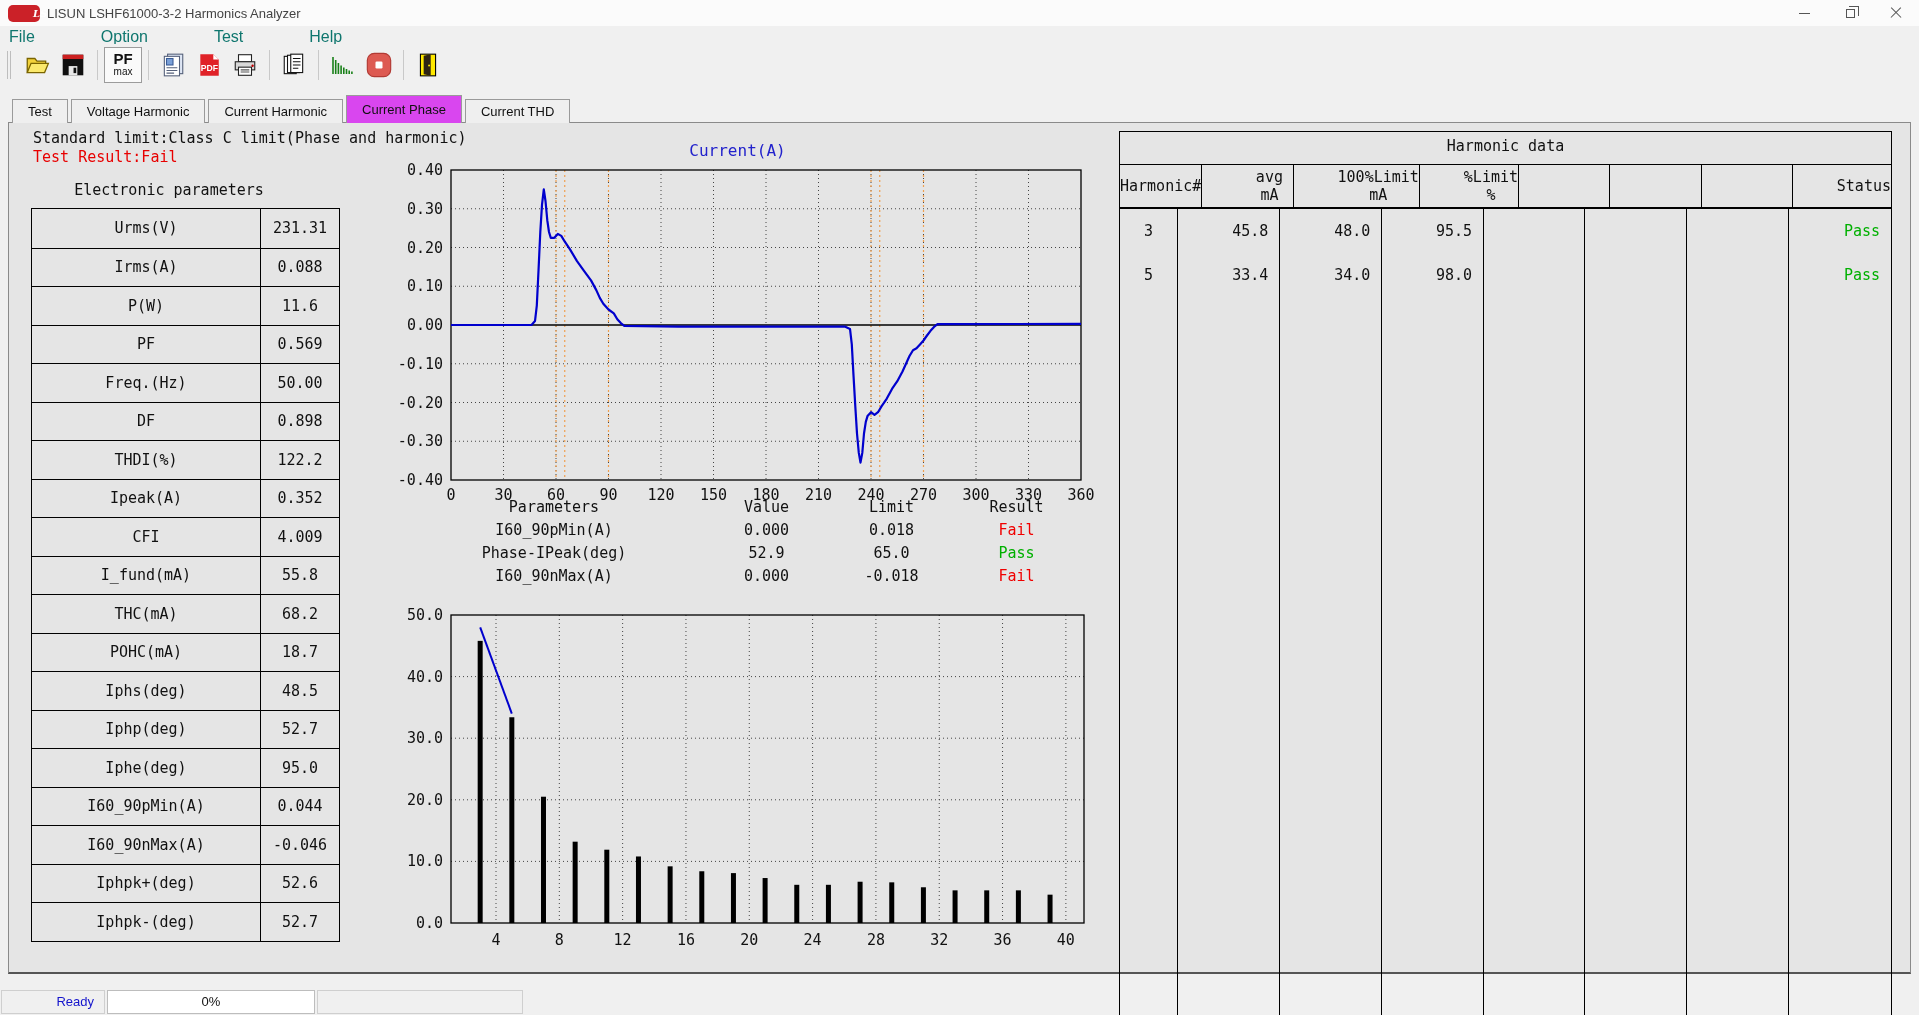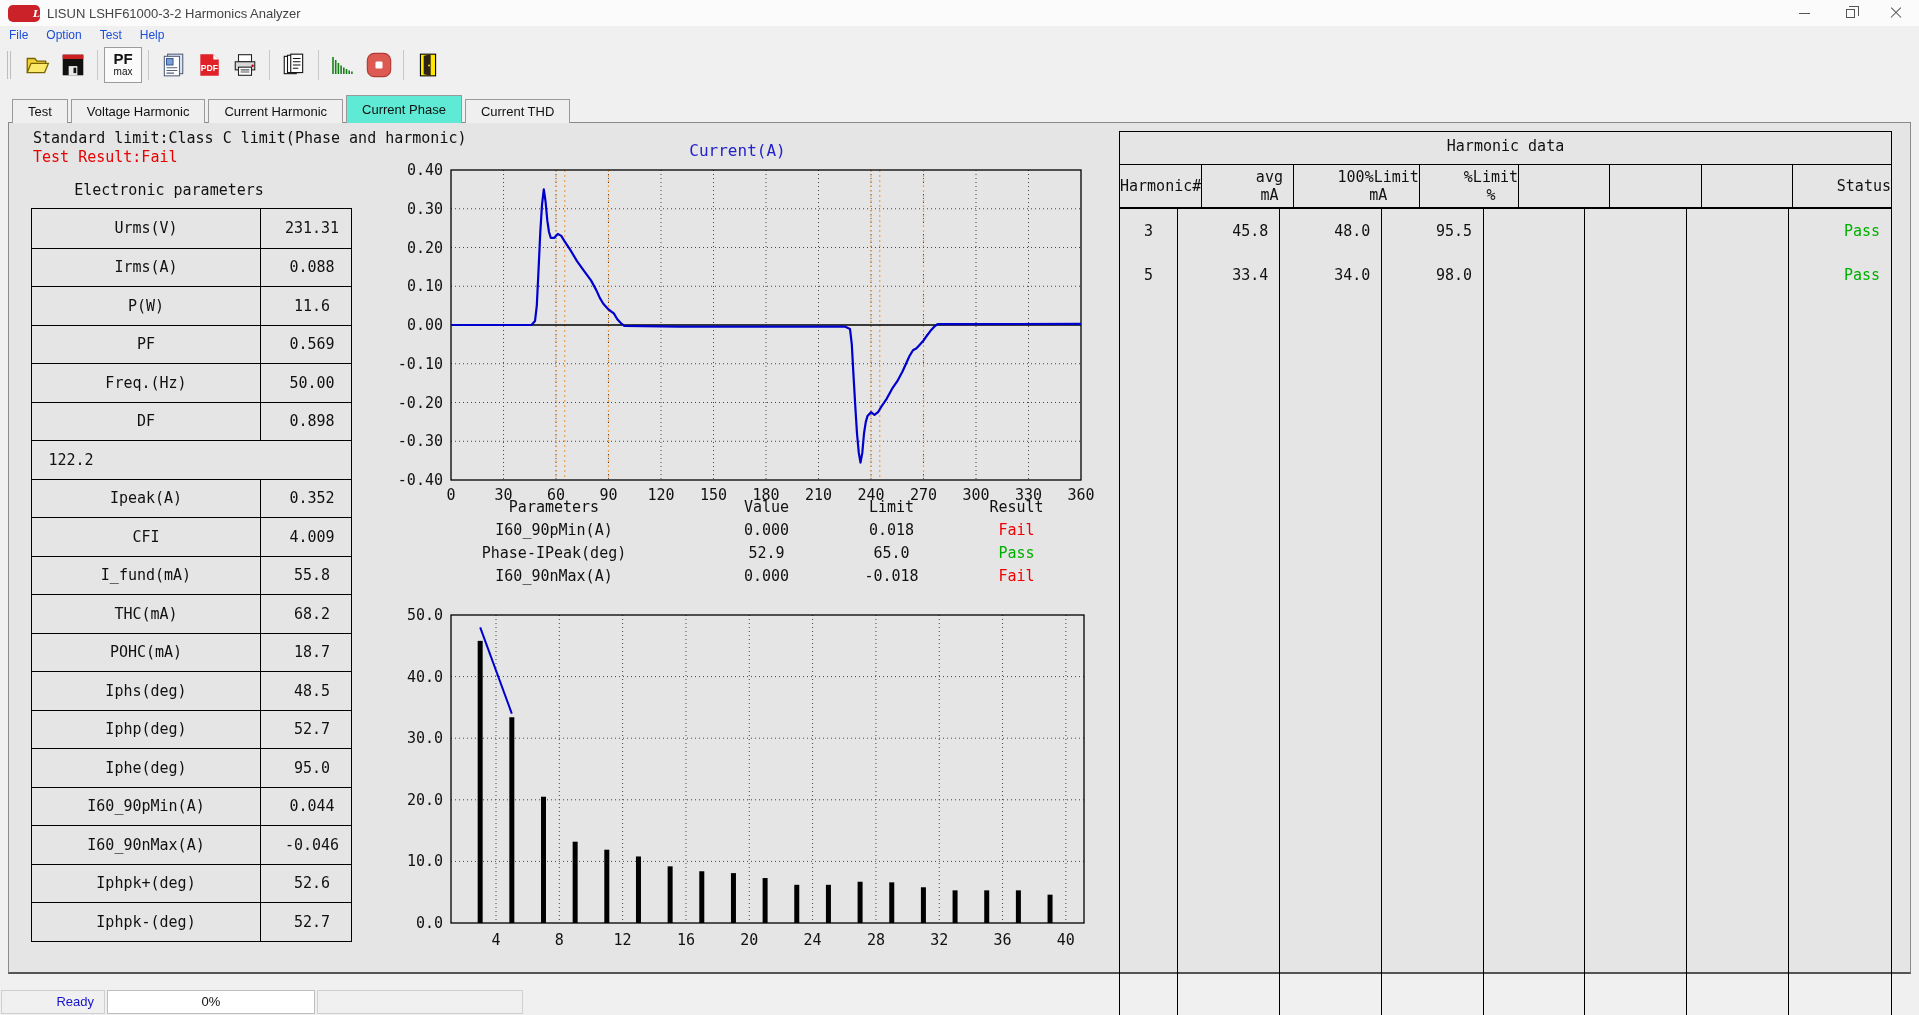--- a/index.html
+++ b/index.html
@@ -15,44 +15,44 @@
   .apptitle { font-size:13px; color:#444; }
   .winbtns { position:absolute; right:0; top:0; height:26px; display:flex; }
   .wbtn { width:46px; height:26px; display:flex; align-items:center; justify-content:center; }
   .glyph-min { width:11px; height:0; border-top:1.5px solid #555; }
   .glyph-restore { width:9px; height:9px; border:1.2px solid #555; position:relative; background:#fbfbfb; }
   .glyph-restore:before { content:""; position:absolute; left:2px; top:-4px; width:9px; height:9px; border:1.2px solid #555; border-left:none; border-bottom:none; }
   .glyph-close { position:relative; width:12px; height:12px; }
   .glyph-close:before,.glyph-close:after { content:""; position:absolute; left:-1px; top:5px; width:14px; height:1.4px; background:#555; }
   .glyph-close:before { transform:rotate(45deg); } .glyph-close:after { transform:rotate(-45deg); }
   
-  .menubar { position:absolute; top:26px; left:0; width:100%; height:18px; display:flex; font-size:12px; color:#1d4ed8; }
+  .menubar { position:absolute; top:26px; left:0; width:100%; height:18px; display:flex; font-size:16px; color:#0f766e;gap:48px; }
   .menu-item { padding:2px 9px 0 9px; }
   
   .toolbar { position:absolute; top:44px; left:0; width:100%; height:42px; display:flex; align-items:center; background:#f0f0f0; }
   .grip { width:4px; height:28px; border-left:1px solid #bdbdbd; border-right:1px solid #bdbdbd; margin:0 8px 0 7px; }
   .tbtn { width:36px; height:36px; display:flex; align-items:center; justify-content:center; }
   .tsep { width:1px; height:30px; background:#c9c9c9; margin:0 6px; }
   .pfbtn { width:38px; height:36px; border:1px solid #9c9c9c; background:#fafafa; text-align:center; padding-top:3px; line-height:1.05; }
   .pfbtn .pf { font-weight:bold; font-size:15px; }
   .pfbtn .max { font-size:10px; }
   
   .tabbar { position:absolute; top:95px; left:12px; height:28px; display:flex; align-items:flex-end; z-index:2; }
   .tab { border:1px solid #9a9a9a; border-bottom:none; background:#efefef; height:24px; line-height:23px; padding:0 15px; font-size:13px; margin-right:3px; position:relative; }
-  .tab.active { height:28px; line-height:27px; background:#5eead4; z-index:3; }
+  .tab.active { height:28px; line-height:27px; background:#d946ef; z-index:3; }
   .tabline { position:absolute; top:122px; left:8px; width:1903px; height:1px; background:#8a8a8a; z-index:1; }
   
   .panel { position:absolute; left:8px; top:123px; width:1903px; height:851px; background:#e5e5e5;
            border:1px solid #8a8a8a; border-top:none; border-bottom:2px solid #555;
            font-family:"DejaVu Sans Mono", monospace; font-size:15px; z-index:2; }
   .std-limit { position:absolute; left:24px; top:6px; white-space:pre; }
   .test-result { position:absolute; left:24px; top:25px; color:#e80000; }
   .etitle { position:absolute; left:4px; top:58px; width:312px; text-align:center; }
   .etable { position:absolute; left:22px; top:85px; border:1px solid #000; }
-  .erow { display:flex; height:38.5px;gap:12px; }
+  .erow { display:flex; height:38.5px; }
   .erow + .erow { border-top:1px solid #000; }
   .ecell { display:flex; align-items:center; justify-content:center; }
   .ecell.lab { width:229px; border-right:1px solid #000; }
   .ecell.val { width:78px; }
   .c1title { position:absolute; left:367px; top:18px; width:723px; text-align:center; color:#2222cc; font-size:16px; }
   .c2title { position:absolute; left:367px; top:468px; width:723px; text-align:center; font-size:16px; }
   svg.chart { position:absolute; overflow:visible; }
   #chart1 { left:367px; top:22px; }
   #chart2 { left:367px; top:484px; }
   .ptable { position:absolute; left:395px; top:372px; width:675px; }
@@ -231,20 +231,21 @@
       </div>
       <div class="erow">
         <div class="ecell lab">Freq.(Hz)</div>
         <div class="ecell val">50.00</div>
       </div>
       <div class="erow">
         <div class="ecell lab">DF</div>
         <div class="ecell val">0.898</div>
       </div>
       <div class="erow">
+        <div class="ecell lab">THDI(%)</div>
         <div class="ecell val">122.2</div>
       </div>
       <div class="erow">
         <div class="ecell lab">Ipeak(A)</div>
         <div class="ecell val">0.352</div>
       </div>
       <div class="erow">
         <div class="ecell lab">CFI</div>
         <div class="ecell val">4.009</div>
       </div>

